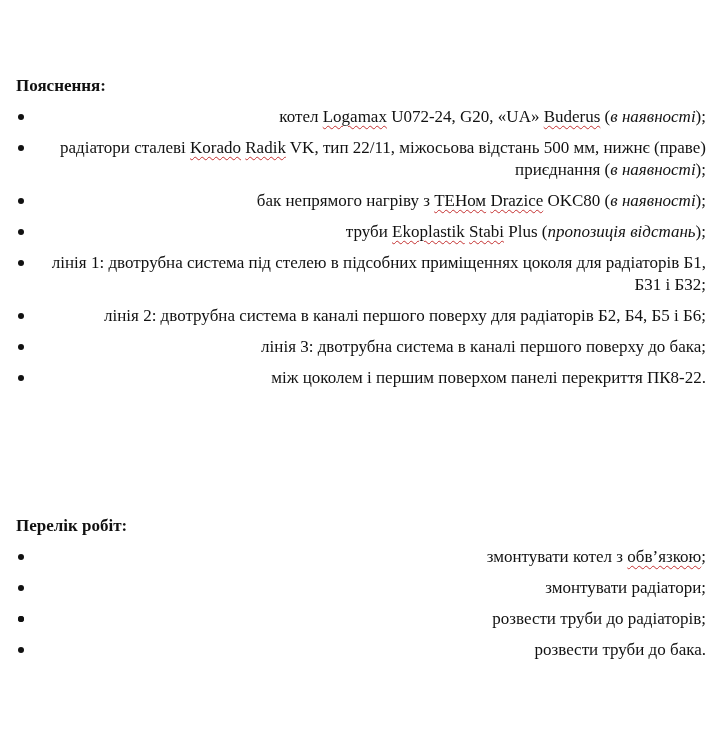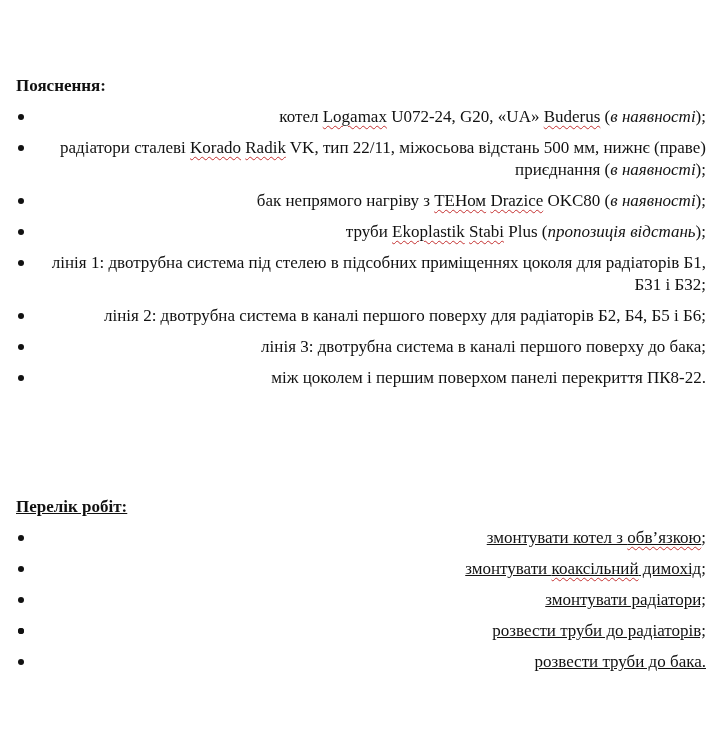--- a/index.html
+++ b/index.html
@@ -48,21 +48,21 @@
       border-radius: 50%;
       background: #111111;
     }
     .sp {
       text-decoration: underline wavy #c43030;
       text-decoration-thickness: 1px;
       text-underline-offset: 3px;
     }
     em { font-style: italic; }
     #s1 { top: 76px; }
-    #s2 { top: 497px; text-decoration: underline; }
+    #s2 { top: 516px; }
     #s2 ul.list li { margin-bottom: 9px; }
   </style>
 </head>
 <body>
 
 <div class="section" id="s1">
   <div class="heading">Пояснення:</div>
   <ul class="list">
       <li><span class="bullet"></span><span>котел </span><span class="sp">Logamax</span><span>  U072-24, G20, «UA» </span><span class="sp">Buderus</span><span> (</span><em>в наявності</em><span>);</span></li>
       <li><span class="bullet"></span><span>радіатори сталеві </span><span class="sp">Korado</span><span> </span><span class="sp">Radik</span><span> VK, тип 22/11, міжосьова відстань 500 мм, нижнє (праве) приєднання (</span><em>в наявності</em><span>);</span></li>
@@ -72,19 +72,18 @@
       <li><span class="bullet"></span><span>лінія 2: двотрубна система  в каналі першого поверху для радіаторів Б2, Б4, Б5 і Б6;</span></li>
       <li><span class="bullet"></span><span>лінія 3: двотрубна система  в каналі першого поверху до бака;</span></li>
       <li><span class="bullet"></span><span>між цоколем і першим  поверхом панелі перекриття  ПК8-22.</span></li>
     </ul>
 </div>
 
 <div class="section" id="s2">
   <div class="heading">Перелік робіт:</div>
   <ul class="list">
       <li><span class="bullet"></span><span>змонтувати котел з </span><span class="sp">обв’язкою</span><span>;</span></li>
-      <li><span class="bullet"></span><span>змонтувати </span><span class="sp">коаксільний</span><span> димохід;</span></li>
       <li><span class="bullet"></span><span>змонтувати радіатори;</span></li>
       <li><span class="bullet"></span></li>
       <li><span class="bullet"></span><span>розвести труби до радіаторів;</span></li>
       <li><span class="bullet"></span><span>розвести труби до бака.</span></li>
     </ul>
 </div>
 
 </body></html>

